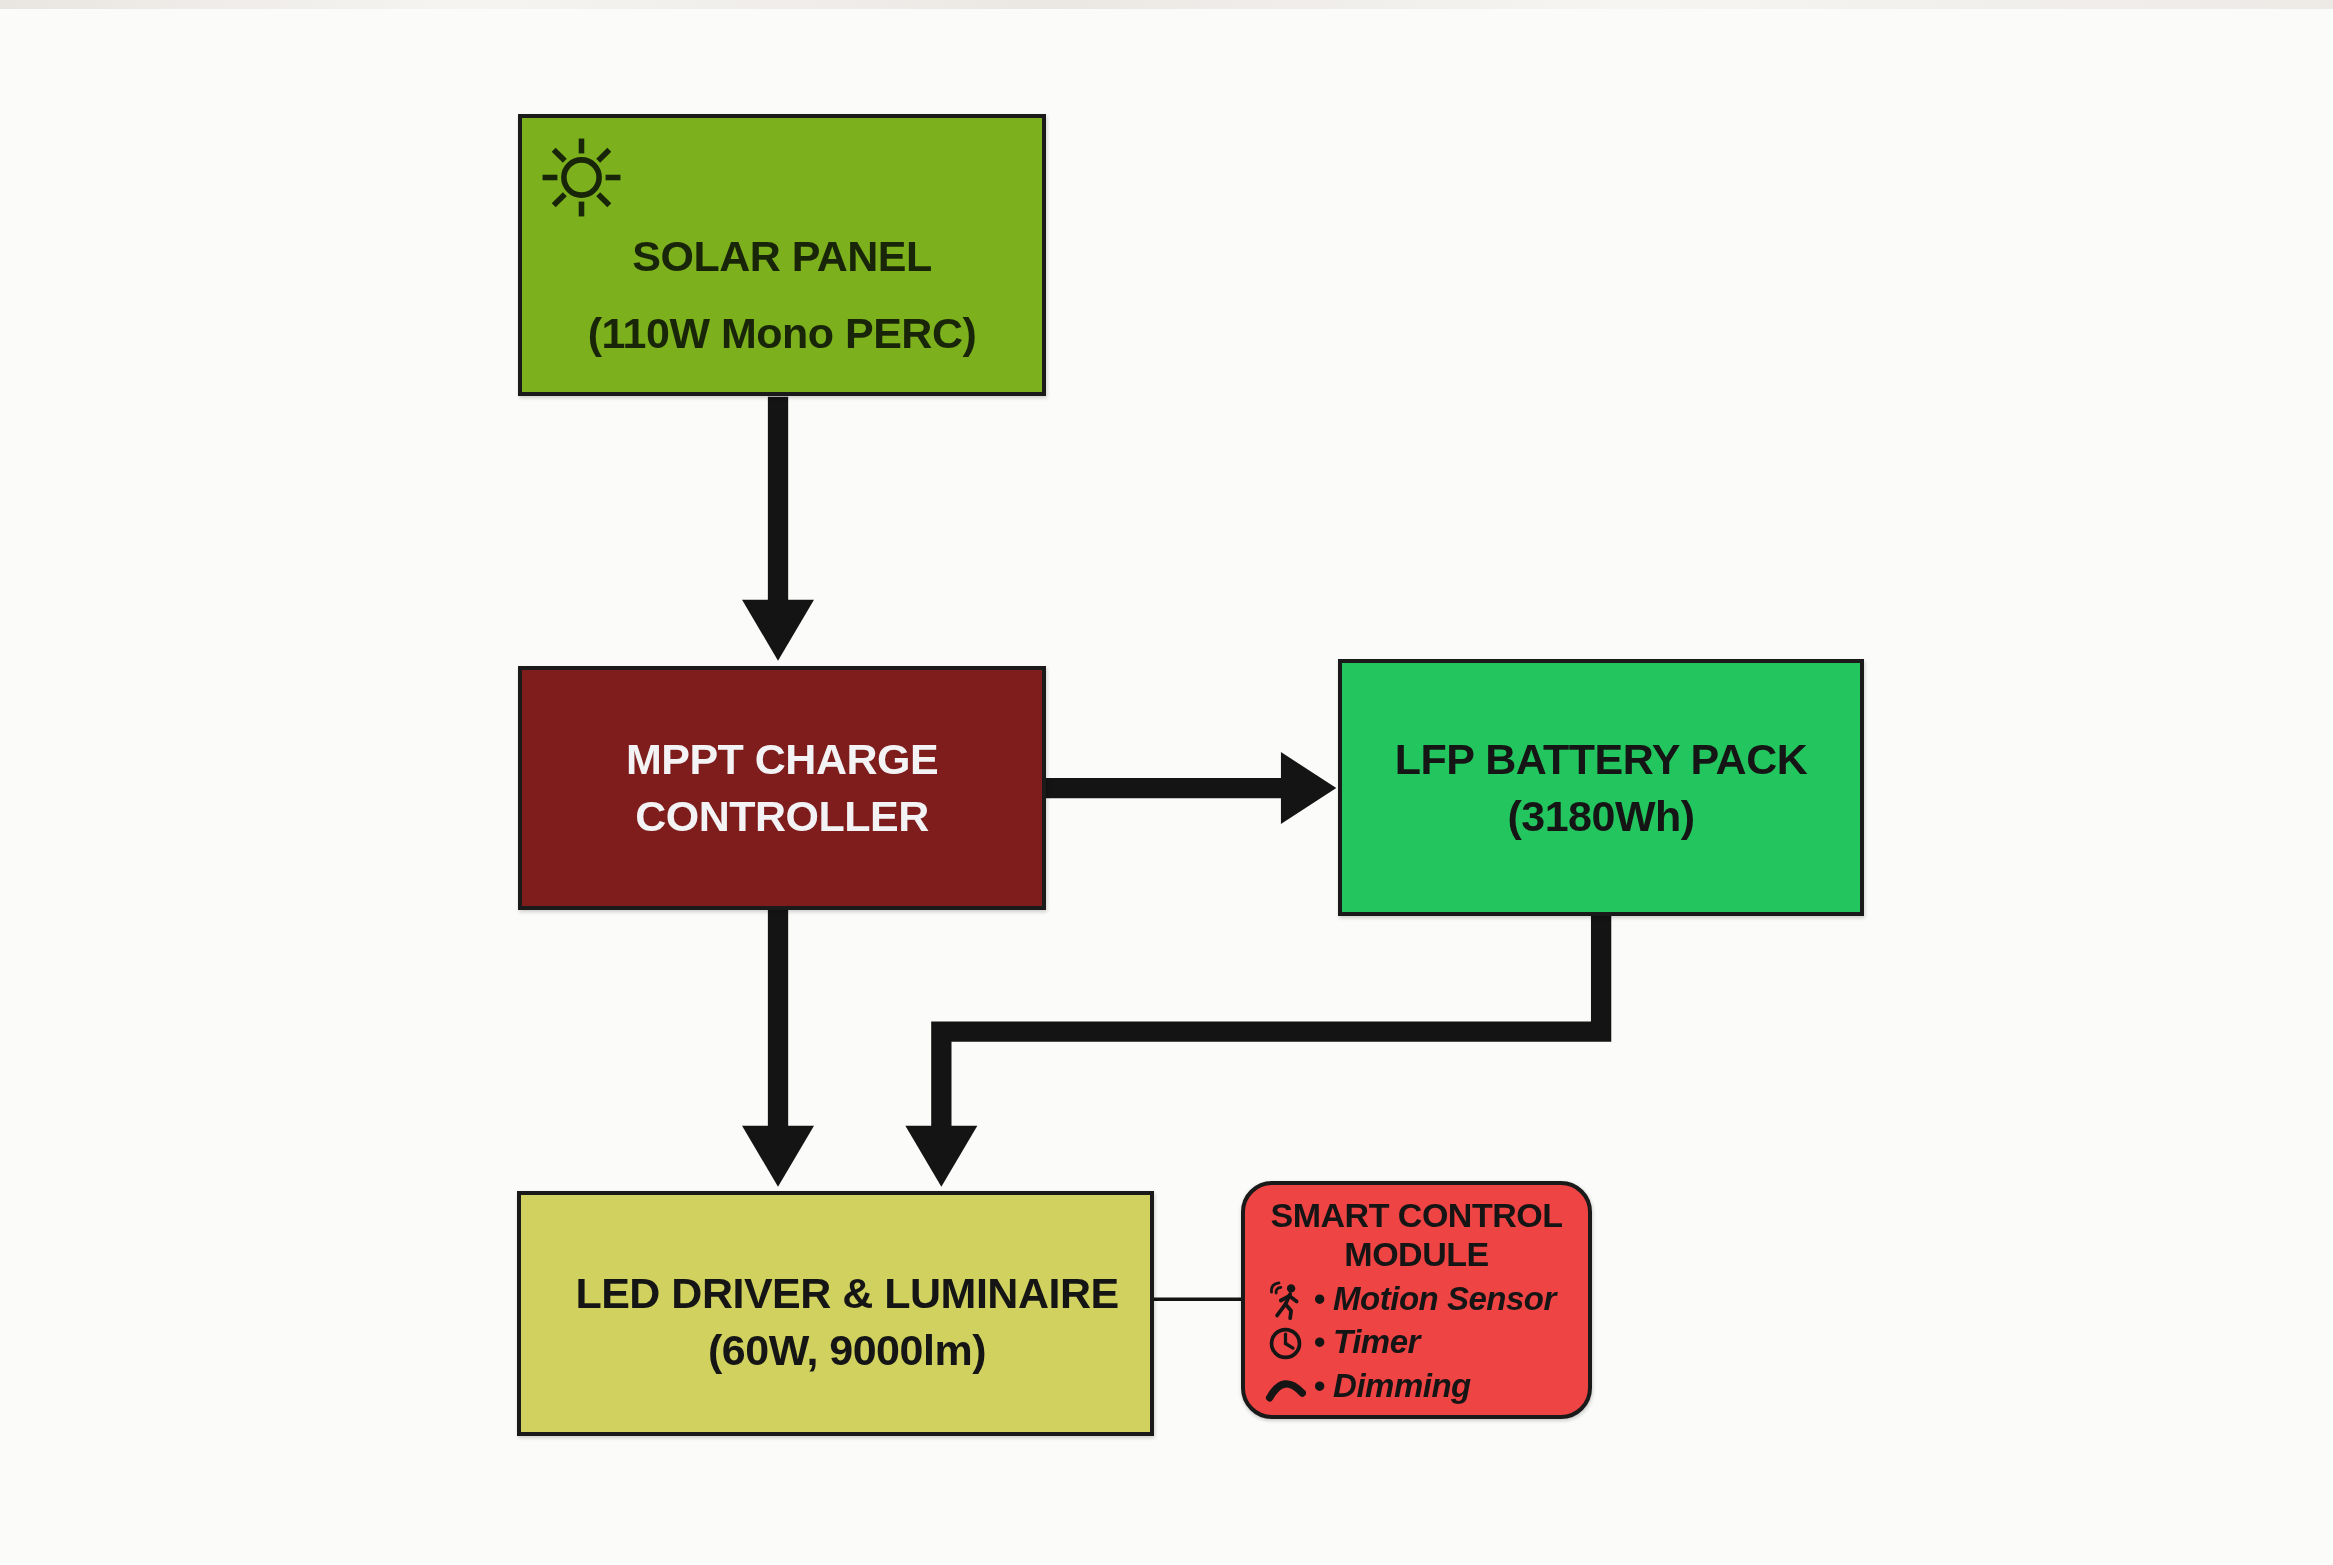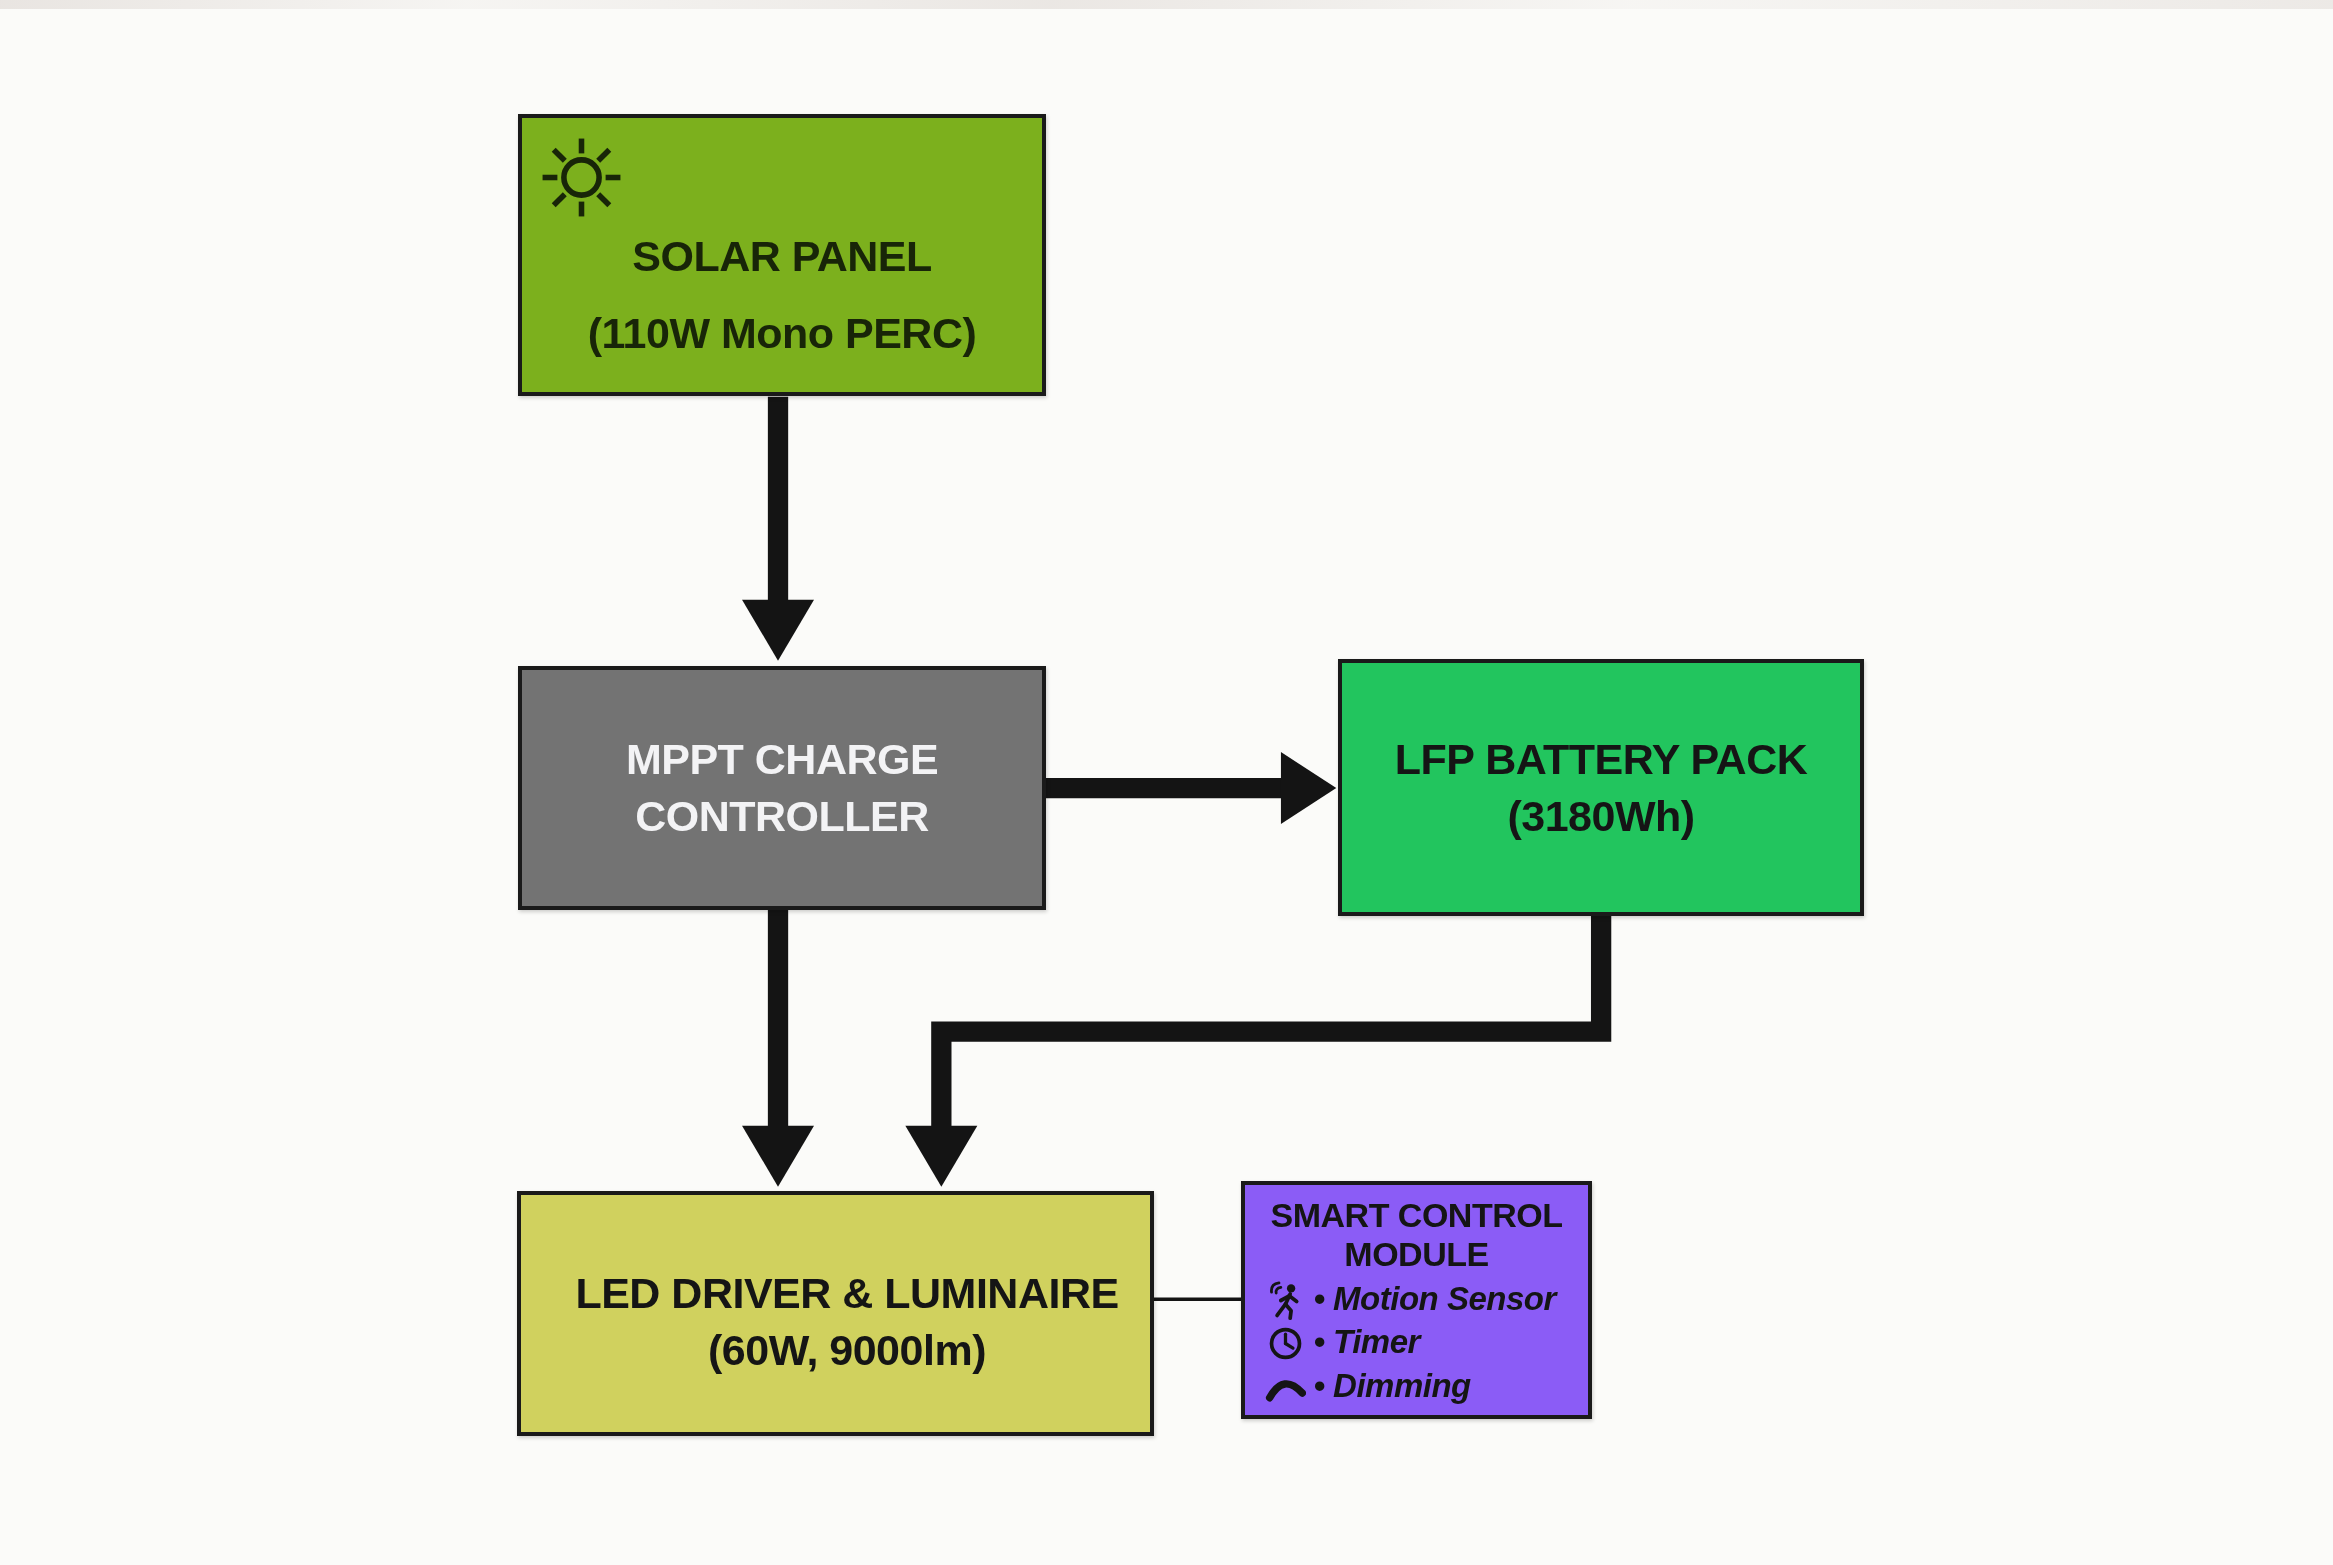--- a/index.html
+++ b/index.html
@@ -95,36 +95,36 @@
         <line x1="18" y1="18" x2="30" y2="30"></line>
         <line x1="66" y1="66" x2="78" y2="78"></line>
         <line x1="78" y1="18" x2="66" y2="30"></line>
         <line x1="30" y1="66" x2="18" y2="78"></line>
       </g>
     </svg>
     <div class="line">SOLAR PANEL</div>
     <div class="line">(110W Mono PERC)</div>
   </div>
 
-  <div class="node node-mppt" style="background: #737373;">
+  <div class="node node-mppt" style="background: #7f1d1d;">
     <div class="line">MPPT CHARGE</div>
     <div class="line">CONTROLLER</div>
   </div>
 
   <div class="node node-battery" style="background: #22c55e;">
     <div class="line">LFP BATTERY PACK</div>
     <div class="line">(3180Wh)</div>
   </div>
 
   <div class="node node-led" style="background: rgb(208, 209, 94);">
     <div class="line">LED DRIVER &amp; LUMINAIRE</div>
     <div class="line">(60W, 9000lm)</div>
   </div>
 
-  <div class="node node-smart" style="background: #8b5cf6;">
+  <div class="node node-smart" style="background: #ef4444; border-radius: 31px;">
     <div class="smart-title">SMART CONTROL</div>
     <div class="smart-title">MODULE</div>
     <div class="smart-items">
 
       <div class="smart-row">
         <svg class="ico" viewBox="0 0 44 44">
           <g stroke="#151515" fill="none" stroke-linecap="round">
             <path d="M7,13 Q6,4 15,3" stroke-width="3"></path>
             <path d="M12,14 Q11,9 17,8" stroke-width="3"></path>
           </g>

